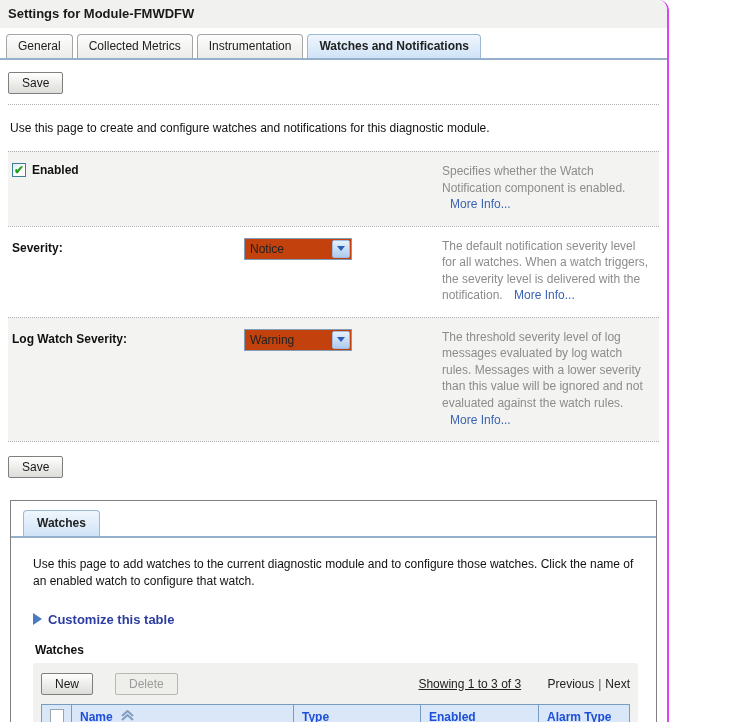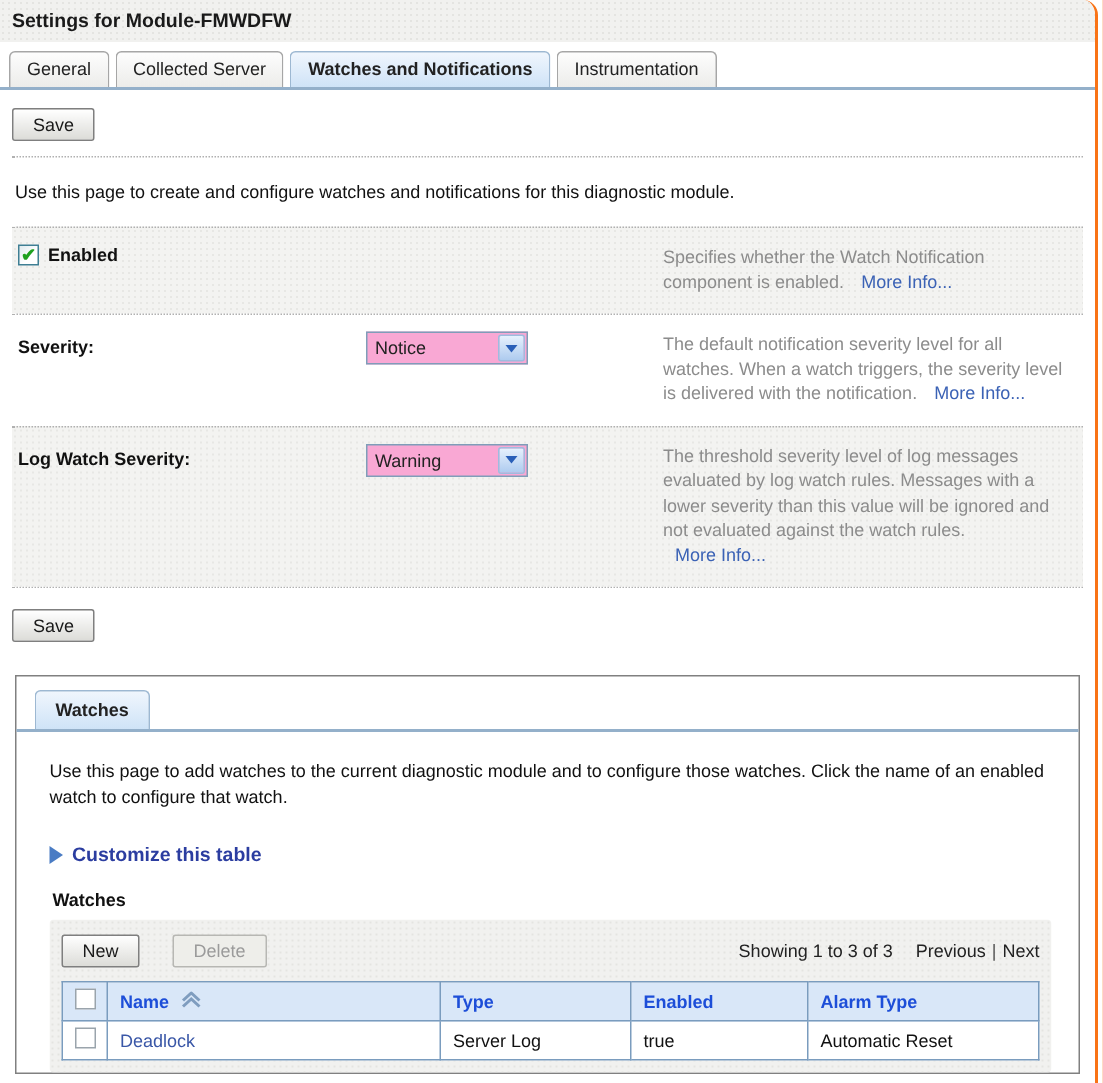--- a/index.html
+++ b/index.html
@@ -1,19 +1,19 @@
 <!DOCTYPE html>
 <html><head>
 <meta charset="utf-8">
 <style>
   * { margin:0; padding:0; box-sizing:border-box; }
   html,body { background:#fff; }
   body { font-family:"Liberation Sans", sans-serif; font-size:12px; color:#111; }
 
-  .viewport { width:732px; height:722px; overflow:hidden; border-right:2px solid #f97316; border-top-right-radius:10px; }
+  .viewport { width:669px; height:722px; overflow:hidden; border-right:2px solid #d946ef; border-top-right-radius:10px; }
 
   .page-title { height:28px; line-height:28px; padding-left:8px; font-size:13px; font-weight:bold; color:#1a1a1a;
                 background-color:#f1f1ef; background-image:radial-gradient(#e4e4e1 22%, transparent 23%); background-size:4px 4px; }
 
   
   .tabbar { display:flex; align-items:flex-end; gap:4px; padding:6px 0 0 6px; border-bottom:2px solid #94b0ca; }
   .tab { background:linear-gradient(#fdfdfd,#ececea); border:1px solid #a6a6a6; border-bottom:none;
          border-radius:4px 4px 0 0; padding:5px 13px 6px; font-size:12px; color:#222; cursor:pointer; }
   .tab.active { background:linear-gradient(#f0f6fd,#cfe3f7); border-color:#9db8d2; font-weight:bold; }
   .tabbar.l2 .tab { padding:4px 11px 5px; }
@@ -39,21 +39,21 @@
   .help { grid-column:3; color:#8c8c8c; line-height:1.38; padding-right:4px; }
   .more-info { color:#3b62b5; text-decoration:none; margin-left:8px; white-space:nowrap; }
 
   
   .checkbox { width:14px; height:14px; background:#fff; border:1px solid #9aa4ac; display:inline-flex;
               align-items:center; justify-content:center; flex:0 0 auto; cursor:pointer; }
   .checkbox.xp { border:1px solid #3f7f94; background:linear-gradient(135deg,#dfeaee,#ffffff 60%); }
   .checkbox.checked::after { content:"✔"; color:#1fa11f; font-size:12px; font-weight:bold; line-height:1; margin-top:-1px; }
 
   
-  .combo { display:inline-flex; width:108px; height:22px; border:1px solid #7f9db9; background:#f9a8d4; align-items:center; cursor:pointer; }
+  .combo { display:inline-flex; width:108px; height:22px; border:1px solid #7f9db9; background:#c2410c; align-items:center; cursor:pointer; }
   .combo-val { flex:1; padding:2px 5px; font-size:12px; color:#222; white-space:nowrap; overflow:hidden; }
   .combo-btn { width:18px; height:18px; margin:1px; border:1px solid #9ebcdf; border-radius:2px;
                background:linear-gradient(#e6f1fd,#aecbef); display:flex; align-items:center; justify-content:center; }
   .combo-btn::after { content:""; width:0; height:0; border-left:4px solid transparent; border-right:4px solid transparent; border-top:5px solid #2a5fb8; }
 
   
   .panel { border:1px solid #808080; margin:12px 2px 0 2px; background:#fff; }
   .panel .tabbar { padding:9px 0 0 12px; }
   .panel-body { padding:0 18px 0 22px; }
   .panel-intro { padding:18px 0 0 0; line-height:1.4; max-width:665px; }
@@ -61,21 +61,21 @@
   .customize .tri { width:0; height:0; border-left:9px solid #4a7cc4; border-top:6px solid transparent; border-bottom:6px solid transparent; }
   .customize a { color:#2b3da0; font-weight:bold; font-size:13px; text-decoration:none; }
   .sub-heading { font-weight:bold; margin:16px 0 6px 2px; font-size:12px; }
 
   .table-wrap { background-color:#f1f1ef; background-image:radial-gradient(#e4e4e1 22%, transparent 23%); background-size:4px 4px;
                 padding:6px 8px 8px; border-radius:3px; }
   .twrap-toolbar { display:flex; align-items:center; gap:22px; padding:4px 0 9px; }
   .paging { margin-left:auto; color:#222; }
   .paging a { color:#222; text-decoration:none; }
   .paging .sep { margin:0 4px; color:#555; }
-  .paging .showing { margin-right:12px; }
+  .paging .showing { margin-right:23px;text-decoration:underline; }
 
   table.wtable { width:100%; border-collapse:collapse; background:#fff; font-size:12px; }
   .wtable th, .wtable td { border:1px solid #7a9cbe; padding:5px 8px; text-align:left; vertical-align:middle; }
   .wtable th { background:#d9e7f8; color:#1d4ed8; font-weight:bold; }
   .wtable col.c-check { width:30px; }
   .wtable col.c-name  { width:222px; }
   .wtable col.c-type  { width:127px; }
   .wtable col.c-enab  { width:118px; }
   .wtable td.cell-check, .wtable th.cell-check { text-align:center; padding:4px 6px; }
   .wtable tbody tr:nth-child(2) td { background-color:#f5f5f3; background-image:radial-gradient(#e9e9e6 22%, transparent 23%); background-size:4px 4px; }
@@ -86,23 +86,23 @@
 </head>
 <body>
 
 <div class="viewport">
 
   <div class="page-title">Settings for Module-FMWDFW</div>
 
 
   <div class="tabbar l2">
     <div class="tab">General</div>
-    <div class="tab">Collected Server</div>
+    <div class="tab">Collected Metrics</div>
+    <div class="tab">Instrumentation</div>
     <div class="tab active">Watches and Notifications</div>
-    <div class="tab">Instrumentation</div>
   </div>
 
   <div class="content">
 
     <div class="save-row">
       <button class="xp-btn">Save</button>
     </div>
     <div class="dotted-sep"></div>
 
     <p class="intro-text">Use this page to create and configure watches and notifications for this diagnostic module.</p>

